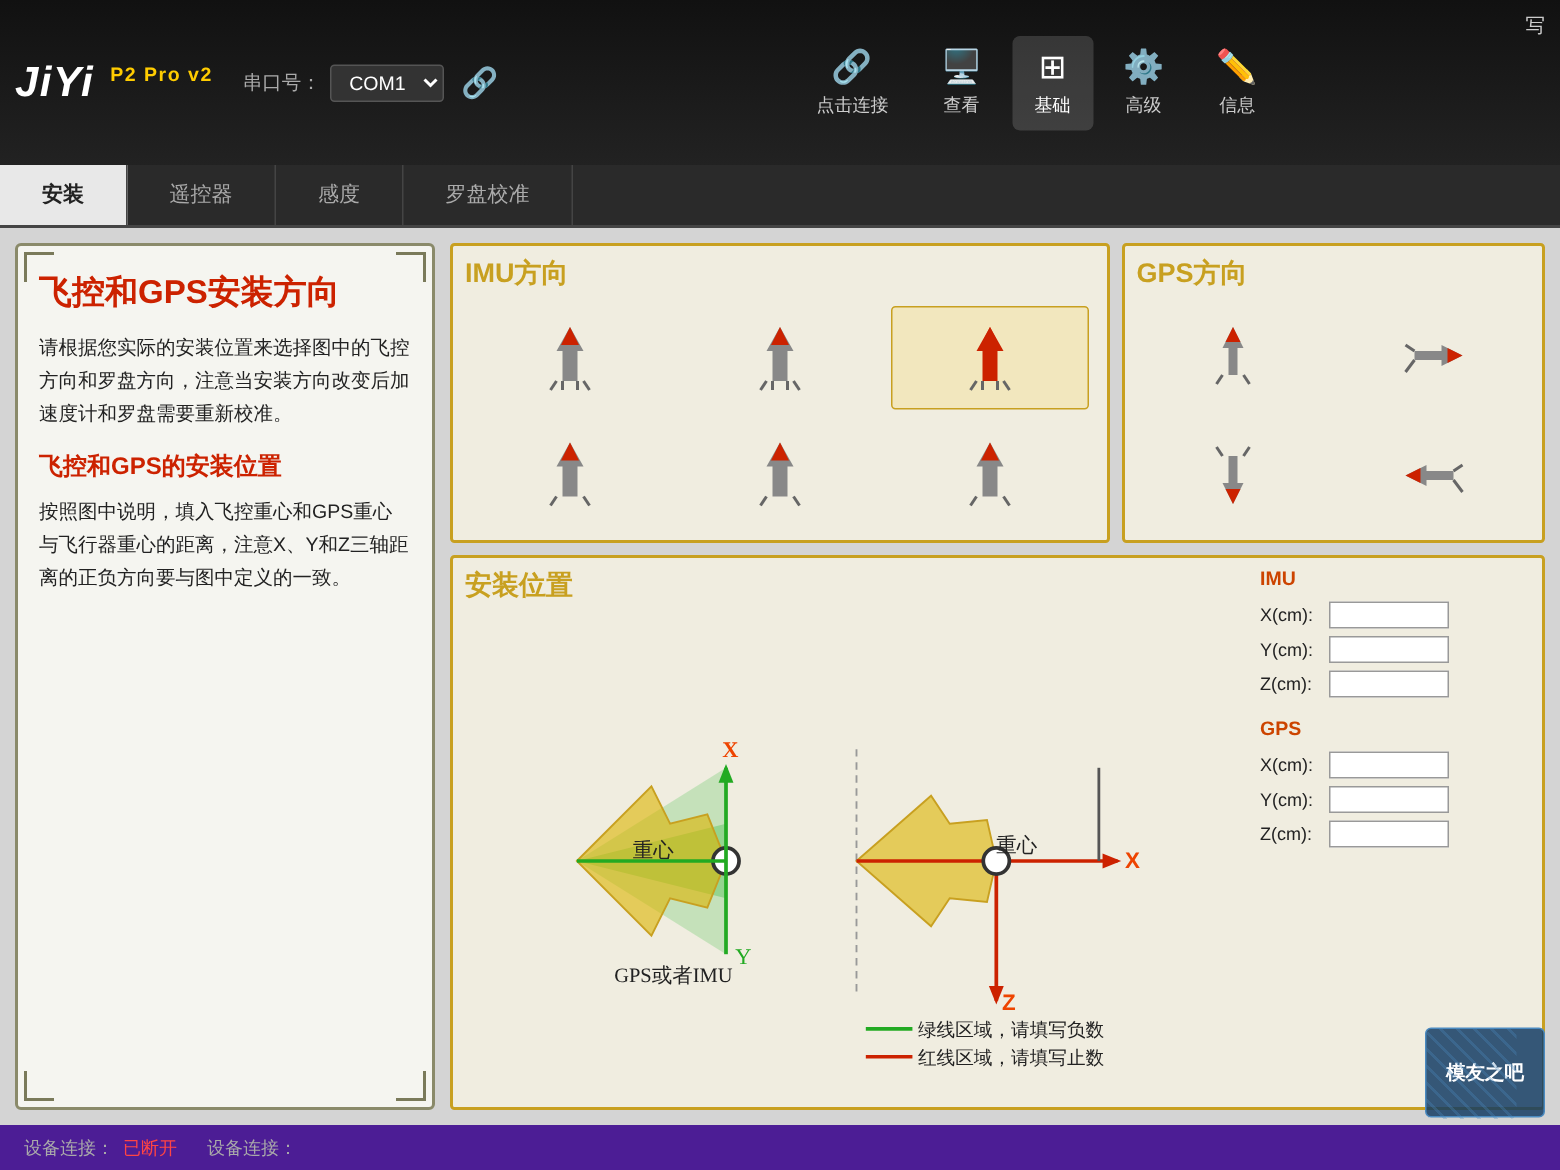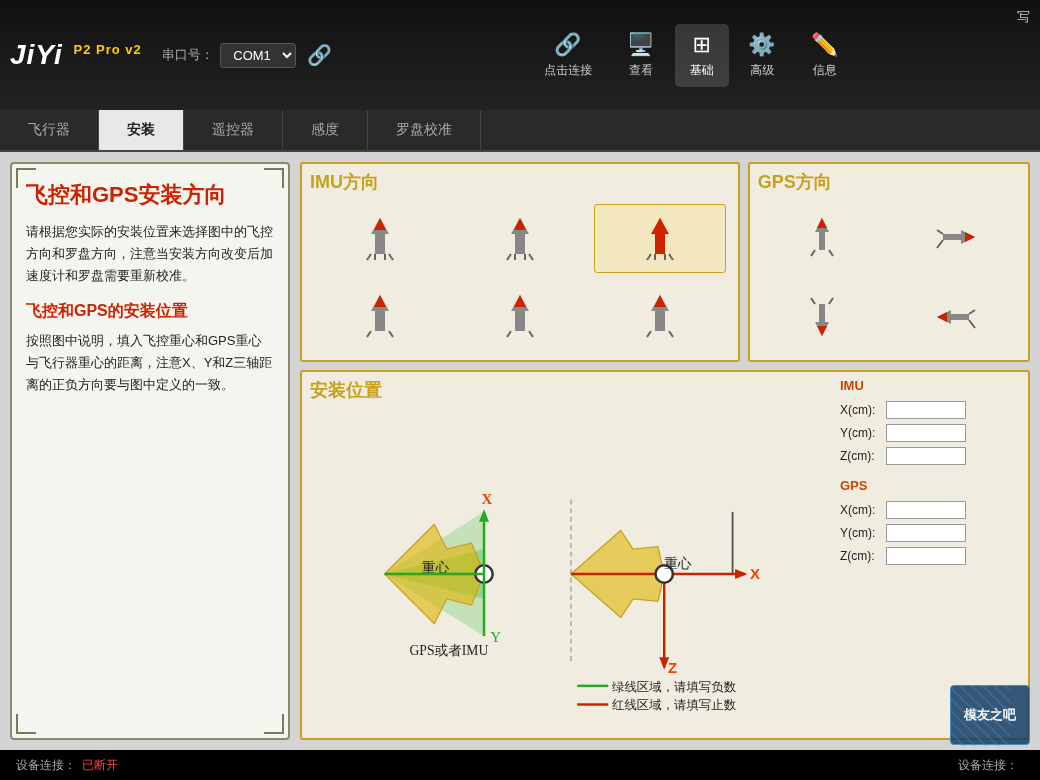--- a/index.html
+++ b/index.html
@@ -46,21 +46,20 @@
       margin-right: 20px;
     }
     .port-label { color: #aaa; }
     .port-select {
       background: #333;
       color: white;
       border: 1px solid #555;
       padding: 3px 8px;
       font-size: 13px;
       border-radius: 3px;
-      text-align: right;
     }
 
     .top-nav {
       display: flex;
       align-items: center;
       gap: 5px;
       flex: 1;
       justify-content: center;
     }
 
@@ -283,29 +282,28 @@
     
     .diagram-svg {
       width: 100%;
       height: 100%;
     }
 
     
     .status-bar {
       width: 100%;
       height: 30px;
-      background: #000000;
+      background: #4c1d95;
       display: flex;
       align-items: center;
       padding: 0 16px;
       gap: 20px;
       position: absolute;
       bottom: 0;
       left: 0;
-      justify-content: space-between;
     }
 
     .status-item {
       display: flex;
       align-items: center;
       gap: 6px;
       font-size: 12px;
       color: #aaa;
     }
 
@@ -374,23 +372,20 @@
       <span>信息</span>
     </div>
   </div>
 
   <div style="position:absolute;right:10px;top:8px;color:#ccc;font-size:13px;">
     <span>写</span>
   </div>
 </div>
 
 <div class="tab-bar">
-  <div class="tab">
-    <span>飞行器</span>
-  </div>
   <div class="tab active">
     <span>安装</span>
   </div>
   <div class="tab">
     <span>遥控器</span>
   </div>
   <div class="tab">
     <span>感度</span>
   </div>
   <div class="tab">

